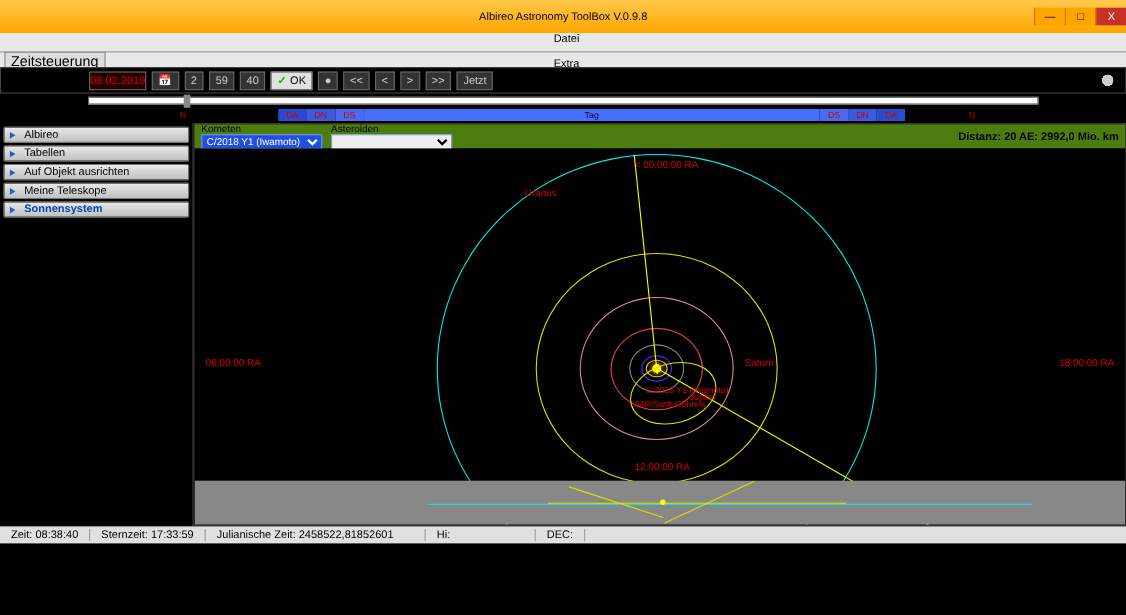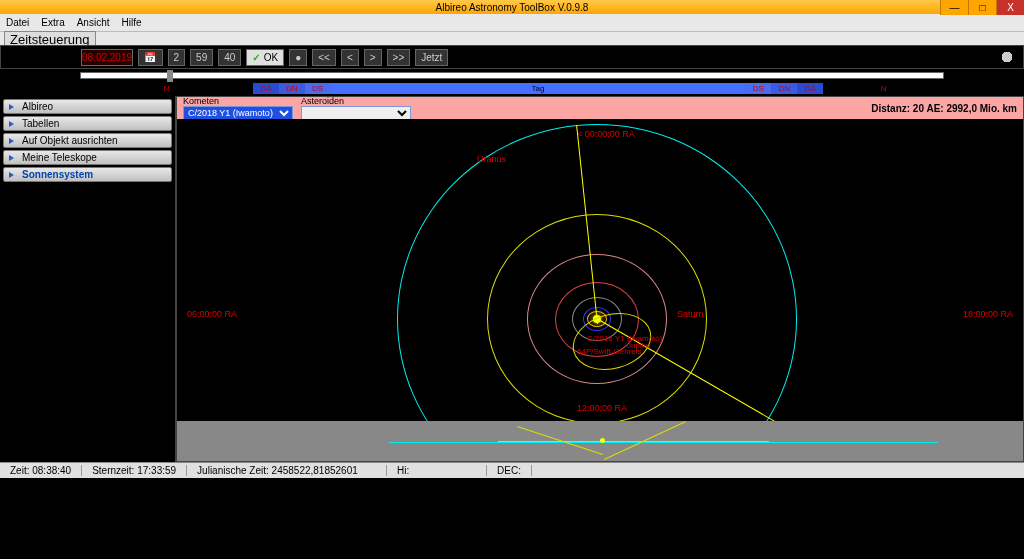--- a/index.html
+++ b/index.html
@@ -1,42 +1,42 @@
 <!DOCTYPE html>
 <html><head>
 <meta charset="utf-8">
 <style>
 * { margin: 0; padding: 0; box-sizing: border-box; font-family: Tahoma, Arial, sans-serif; font-size: 10px; }
 body { width: 1024px; height: 559px; background: #000; overflow: hidden; }
-.titlebar { height: 14px; background: linear-gradient(#ffc94a,#ffa500); display: flex; align-items: center; justify-content: center; position: relative; color: #000; font-size: 11px; }
+.titlebar { height: 30px; background: linear-gradient(#ffc94a,#ffa500); display: flex; align-items: center; justify-content: center; position: relative; color: #000; font-size: 11px; }
 .titlebar .wc { position: absolute; right: 0; display: flex; }
 .titlebar .wc div { width: 28px; height: 16px; background: #ffa500; border-left: 1px solid #c07800; display: flex; align-items: center; justify-content: center; font-size: 10px; }
 .titlebar .wc .close { background: #c8302a; color: #fff; }
-.menubar { height: 17px; background: #e8e8e8; display: flex; align-items: center; gap: 12px; padding-left: 6px; font-size: 10px; color: #000; }
+.menubar { height: 17px; background: #e8e8e8; display: flex; align-items: center; gap: 12px; padding-left: 6px; font-size: 10px; color: #000; flex-direction: column; }
 .subbar { height: 14px; background: #e8e8e8; border-top: 1px solid #bbb; display: flex; align-items: center; padding-left: 4px; }
 .subbar .tab { border: 1px solid #888; border-bottom: none; padding: 0 5px; background: #ddd; font-size: 13px; }
 .toolbar { height: 24px; background: #000; border: 1px solid #444; display: flex; align-items: center; padding: 0 80px; gap: 5px; position: relative; }
 .toolbar .date { background: #250000; color: #c00; border: 1px solid #666; padding: 2px 0; font-size: 10px; }
 .tbtn { background: #333; border: 1px solid #666; color: #ccc; padding: 1px 5px; height: 17px; display: flex; align-items: center; font-size: 10px; }
 .tbtn.ok { background: #e0e0e0; color: #000; }
 .tbtn.ok::before { content: "✓"; color: #2a2; margin-right: 3px; font-weight: bold; }
 .moon { position: absolute; right: 10px; width: 20px; height: 20px; border-radius: 50%; background: radial-gradient(circle at 70% 50%, #ccc 30%, #000 31%); }
 .slider { height: 14px; background: #000; padding: 3px 80px; }
 .slider .track { height: 7px; background: #fff; border: 1px solid #666; position: relative; }
 .slider .thumb { position: absolute; top: -3px; left: 10%; width: 6px; height: 12px; background: #888; }
 .daybar { height: 13px; background: #000; padding: 0 80px; }
 .dayinner { height: 11px; display: flex; }
 .dseg { height: 100%; display: flex; align-items: center; justify-content: center; font-size: 8px; color: #003; }
 .content { display: flex; height: 366px; background: #000; }
 .sidebar { width: 176px; background: #000; border-right: 1px solid #444; padding: 3px; }
 .sbtn { background: linear-gradient(#e8e8e8,#c0c0c0); border: 1px solid #777; margin-bottom: 2px; height: 15px; display: flex; align-items: center; padding-left: 18px; font-size: 10px; color: #000; position: relative; border-radius: 2px; }
 .sbtn::before { content: ""; position: absolute; left: 5px; top: 4px; width: 0; height: 0; border-left: 5px solid #2a5cc8; border-top: 3px solid transparent; border-bottom: 3px solid transparent; }
 .sbtn.active { color: #0045b0; font-weight: bold; }
 .main { flex: 1; display: flex; flex-direction: column; background: #000; border: 1px solid #444; }
-.selbar { height: 22px; background: #fca5a5; display: flex; align-items: center; padding: 0 6px; gap: 8px; }
+.selbar { height: 22px; background: #4d7c0f; display: flex; align-items: center; padding: 0 6px; gap: 8px; }
 .selcol { display: flex; flex-direction: column; }
 .selcol label { font-size: 9px; color: #000; }
 .selcol select { width: 110px; height: 14px; font-size: 9px; border: 1px solid #7a96df; }
 .selcol .sel1 { background: #2050e0; color: #fff; }
 .dist { margin-left: auto; font-size: 10px; color: #000; font-weight: bold; }
 .canvas { flex: 1; position: relative; background: #000; overflow: hidden; }
 .orbit { position: absolute; border-radius: 50%; border: 1px solid; }
 .lbl { position: absolute; font-size: 9px; color: #d00; white-space: nowrap; }
 .sun { position: absolute; width: 8px; height: 8px; background: #ff0; border-radius: 50%; box-shadow: 0 0 6px #ff0; }
 .sideview { position: absolute; bottom: 0; left: 0; right: 0; height: 40px; background: #888; }

